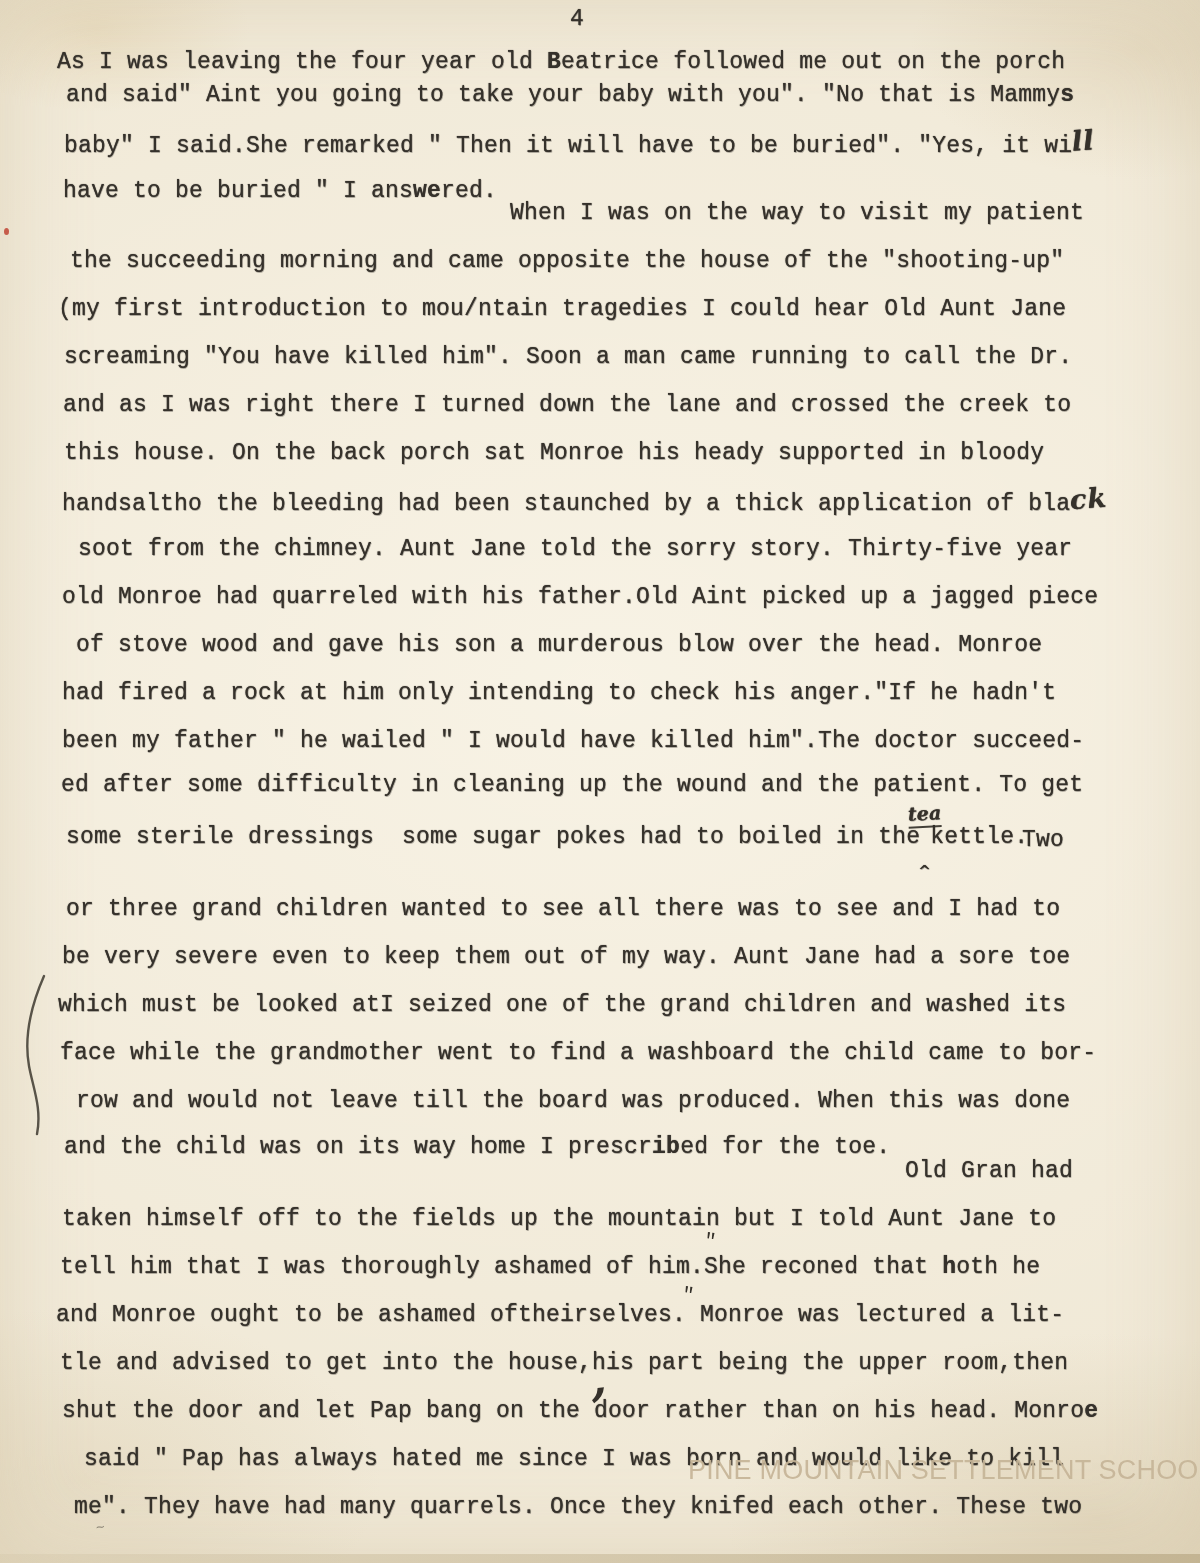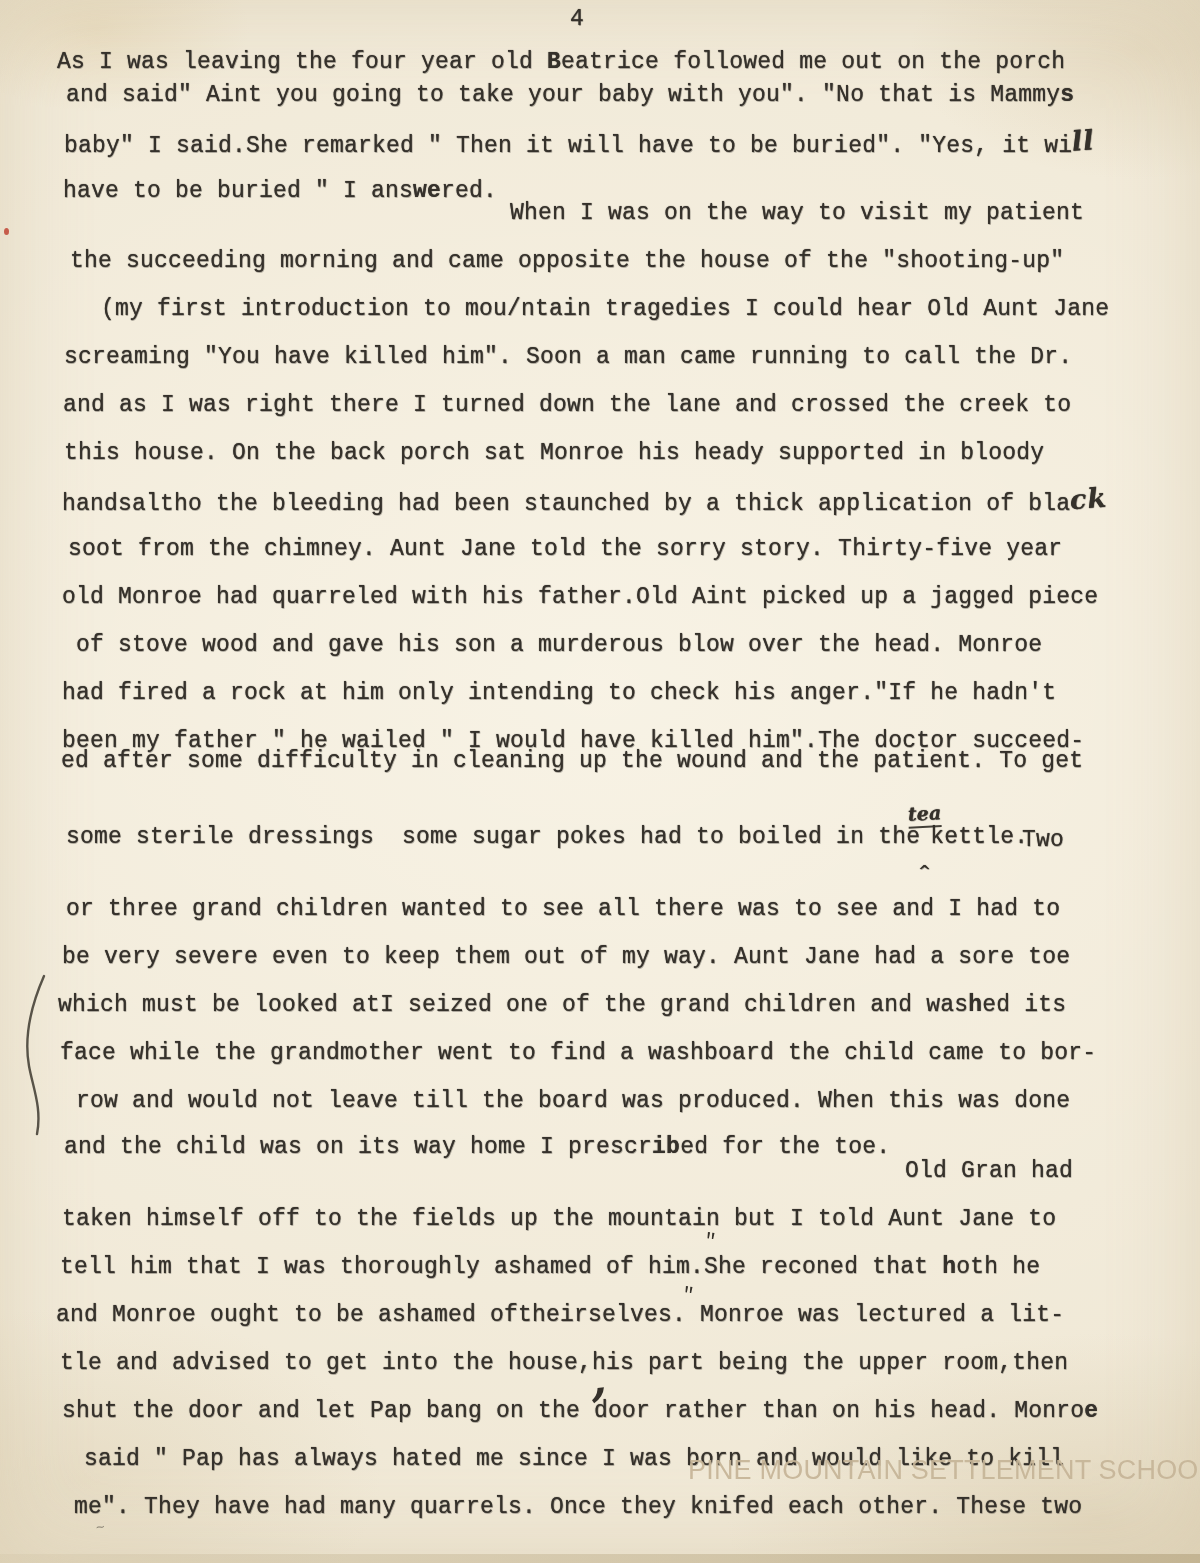--- a/index.html
+++ b/index.html
@@ -75,31 +75,31 @@
 
   <div class="line pagenum">4</div>
 
   <div id="text-layer">
       <div class="line" style="left: 57px; top: 34px; margin-top: 15px;">As I was leaving the four year old <span class="b">B</span>eatrice followed me out on the porch</div>
       <div class="line" style="left: 66px; top: 82px;">and said" Aint you going to take your baby with you". "No that is Mammy<span class="b">s</span></div>
       <div class="line" style="left: 64px; top: 130px;">baby" I said.She remarked " Then it will have to be buried". "Yes, it wi<span class="hand">ll</span></div>
       <div class="line" style="left: 63px; top: 178px;">have to be buried " I ans<span class="b">we</span>red.</div>
       <div class="line" style="left: 510px; top: 200px;">When I was on the way to visit my patient</div>
       <div class="line" style="left: 70px; top: 248px;">the succeeding morning and came opposite the house of the "shooting-up"</div>
-      <div class="line" style="left: 58px; top: 296px; margin-left: 43px;">(my first introduction to mou/ntain tragedies I could hear Old Aunt Jane</div>
+      <div class="line" style="left: 58px; top: 296px;">(my first introduction to mou/ntain tragedies I could hear Old Aunt Jane</div>
       <div class="line" style="left: 64px; top: 344px;">screaming "You have killed him". Soon a man came running to call the Dr.</div>
       <div class="line" style="left: 63px; top: 392px;">and as I was right there I turned down the lane and crossed the creek to</div>
       <div class="line" style="left: 64px; top: 440px;">this house. On the back porch sat Monroe his heady supported in bloody</div>
       <div class="line" style="left: 62px; top: 488px;">handsaltho the bleeding had been staunched by a thick application of bla<span class="hand">ck</span></div>
-      <div class="line" style="left: 68px; top: 536px;">soot from the chimney. Aunt Jane told the sorry story. Thirty-five year</div>
+      <div class="line" style="left: 78px; top: 536px;">soot from the chimney. Aunt Jane told the sorry story. Thirty-five year</div>
       <div class="line" style="left: 62px; top: 584px;">old Monroe had quarreled with his father.Old Aint picked up a jagged piece</div>
       <div class="line" style="left: 62px; top: 632px;"> of stove wood and gave his son a murderous blow over the head. Monroe</div>
       <div class="line" style="left: 62px; top: 680px;">had fired a rock at him only intending to check his anger."If he hadn't</div>
       <div class="line" style="left: 62px; top: 728px;">been my father " he wailed " I would have killed him".The doctor succeed-</div>
-      <div class="line" style="left: 61px; top: 748px; font-family: Liberation Mono, monospace;">ed after some difficulty in cleaning up the wound and the patient. To get</div>
+      <div class="line" style="left: 61px; top: 772px; font-family: Liberation Mono, monospace;">ed after some difficulty in cleaning up the wound and the patient. To get</div>
       <div class="line" style="left: 66px; top: 824px;">some sterile dressings  some sugar pokes had to boiled in the<span class="ins"><span class="above">tea</span><span class="caret">^</span></span>kettle.</div>
       <div class="line" style="left: 1022px; top: 827px;">Two</div>
       <div class="line" style="left: 66px; top: 896px;">or three grand children wanted to see all there was to see and I had to</div>
       <div class="line" style="left: 62px; top: 944px;">be very severe even to keep them out of my way. Aunt Jane had a sore toe</div>
       <div class="line" style="left: 58px; top: 992px;">which must be looked atI seized one of the grand children and was<span class="b">h</span>ed its</div>
       <div class="line" style="left: 60px; top: 1040px;">face while the grandmother went to find a washboard the child came to bor-</div>
       <div class="line" style="left: 62px; top: 1088px; margin-left: 14px;">row and would not leave till the board was produced. When this was done</div>
       <div class="line" style="left: 64px; top: 1134px;">and the child was on its way home I prescr<span class="b">ib</span>ed for the toe.</div>
       <div class="line" style="left: 905px; top: 1158px;">Old Gran had</div>
       <div class="line" style="left: 62px; top: 1206px;">taken himself off to the fields up the mountain but I told Aunt Jane to</div>

